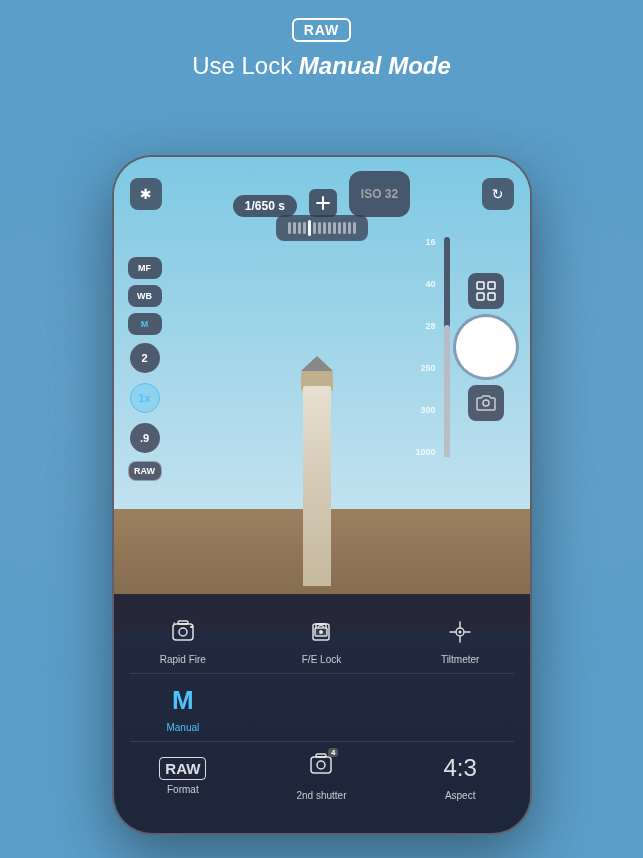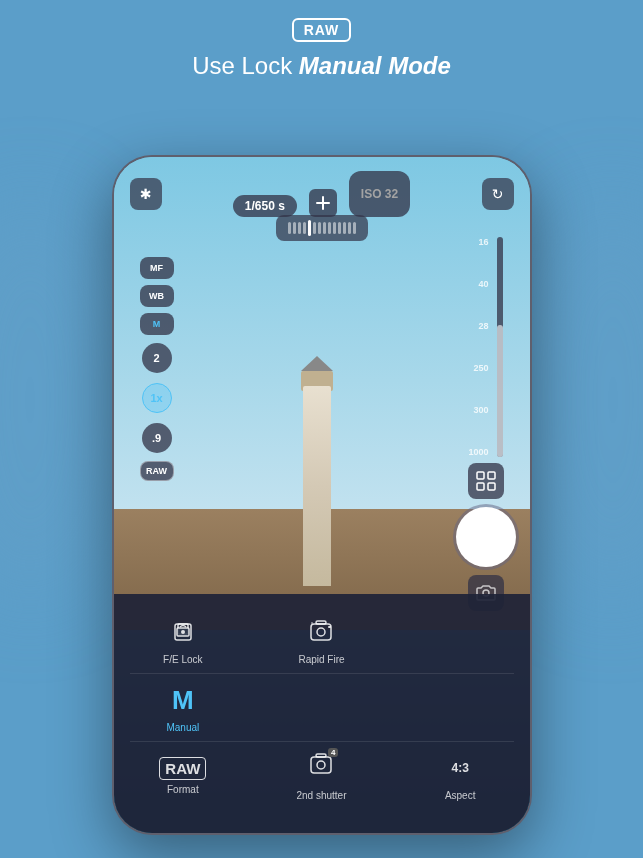--- a/index.html
+++ b/index.html
@@ -245,21 +245,21 @@
     }
     .level-bar-item.center {
       background: #fff;
       height: 16px;
     }
 
     
     .left-controls {
       position: absolute;
       top: 100px;
-      left: 26px;
+      left: 14px;
       display: flex;
       flex-direction: column;
       gap: 6px;
       z-index: 20;
     }
 
     .left-btn {
       width: 34px;
       background: rgba(50,50,70,0.75);
       border-radius: 8px;
@@ -302,21 +302,21 @@
       text-align: center;
       border: 1px solid rgba(255,255,255,0.4);
     }
 
     
     .right-controls {
       position: absolute;
       top: 80px;
       right: 14px;
       display: flex;
-      flex-direction: column;
+      flex-direction: row;
       align-items: center;
       gap: 6px;
       z-index: 20;
     }
 
     
     .iso-slider-container {
       display: flex;
       gap: 8px;
       align-items: flex-end;
@@ -557,47 +557,60 @@
           <path d="M7 2L5 4H2a1 1 0 00-1 1v10a1 1 0 001 1h16a1 1 0 001-1V5a1 1 0 00-1-1h-3l-2-2H7z" stroke="rgba(255,255,255,0.7)" stroke-width="1.5"></path>
           <circle cx="10" cy="9" r="3" stroke="rgba(255,255,255,0.7)" stroke-width="1.5"></circle>
         </svg>
       </div>
     </div>
   </div>
 
   <div class="bottom-panel">
 
     <div class="bottom-grid">
+
+      <div class="bottom-item">
+        <div class="bottom-item-icon">
+          <svg width="26" height="26" viewBox="0 0 26 26" fill="none">
+            <rect x="3" y="5" width="20" height="16" rx="3" stroke="rgba(255,255,255,0.85)" stroke-width="1.5"></rect>
+            <circle cx="13" cy="13" r="4" stroke="rgba(255,255,255,0.85)" stroke-width="1.5"></circle>
+            <rect x="8" y="2" width="10" height="3" rx="1.5" stroke="rgba(255,255,255,0.85)" stroke-width="1.5"></rect>
+            <rect x="20" y="7" width="3" height="2" rx="1" fill="rgba(255,255,255,0.85)"></rect>
+            <rect x="3" y="3" width="2" height="2" rx="1" fill="rgba(255,255,255,0.5)"></rect>
+          </svg>
+        </div>
+        <span class="bottom-item-label">Rapid Fire</span>
+      </div>
 
       <div class="bottom-item">
         <div class="bottom-item-icon">
           <svg width="26" height="26" viewBox="0 0 26 26" fill="none">
             <rect x="5" y="5" width="16" height="16" rx="2" stroke="rgba(255,255,255,0.85)" stroke-width="1.5"></rect>
             <rect x="8" y="5" width="10" height="10" rx="1" stroke="rgba(255,255,255,0.85)" stroke-width="1.5"></rect>
             <rect x="7" y="9" width="12" height="8" rx="1" fill="rgba(50,60,80,0.9)" stroke="rgba(255,255,255,0.85)" stroke-width="1.5"></rect>
             <circle cx="13" cy="13" r="2" fill="rgba(255,255,255,0.85)"></circle>
             <path d="M10 8 Q13 5 16 8" stroke="rgba(255,255,255,0.85)" stroke-width="1.5" fill="none"></path>
           </svg>
         </div>
         <span class="bottom-item-label">F/E Lock</span>
       </div>
 
       <div class="bottom-item">
         <div class="bottom-item-icon">
           <svg width="26" height="26" viewBox="0 0 26 26" fill="none">
-            <rect x="3" y="5" width="20" height="16" rx="3" stroke="rgba(255,255,255,0.85)" stroke-width="1.5"></rect>
+            <line x1="13" y1="3" x2="13" y2="8" stroke="rgba(255,255,255,0.85)" stroke-width="1.5" stroke-linecap="round"></line>
+            <line x1="13" y1="18" x2="13" y2="23" stroke="rgba(255,255,255,0.85)" stroke-width="1.5" stroke-linecap="round"></line>
+            <line x1="3" y1="13" x2="8" y2="13" stroke="rgba(255,255,255,0.85)" stroke-width="1.5" stroke-linecap="round"></line>
+            <line x1="18" y1="13" x2="23" y2="13" stroke="rgba(255,255,255,0.85)" stroke-width="1.5" stroke-linecap="round"></line>
             <circle cx="13" cy="13" r="4" stroke="rgba(255,255,255,0.85)" stroke-width="1.5"></circle>
-            <rect x="8" y="2" width="10" height="3" rx="1.5" stroke="rgba(255,255,255,0.85)" stroke-width="1.5"></rect>
-            <rect x="20" y="7" width="3" height="2" rx="1" fill="rgba(255,255,255,0.85)"></rect>
-            <rect x="3" y="3" width="2" height="2" rx="1" fill="rgba(255,255,255,0.5)"></rect>
+            <circle cx="13" cy="13" r="1.5" fill="rgba(255,255,255,0.85)"></circle>
           </svg>
         </div>
-        <span class="bottom-item-label">Rapid Fire</span>
-      </div>
-
+        <span class="bottom-item-label">Tiltmeter</span>
+      </div>
     </div>
 
     <div class="row-divider"></div>
 
     <div class="bottom-grid">
 
       <div class="bottom-item">
         <div class="bottom-item-icon active" style="font-size:26px; font-weight:700; color:#4fc3f7;">M</div>
         <span class="bottom-item-label active">Manual</span>
       </div>
@@ -622,20 +635,20 @@
               <circle cx="13" cy="13" r="4" stroke="rgba(255,255,255,0.85)" stroke-width="1.5"></circle>
               <rect x="8" y="2" width="10" height="3" rx="1.5" stroke="rgba(255,255,255,0.85)" stroke-width="1.5"></rect>
             </svg>
             <span style="position:absolute; top:-4px; right:-4px; background:#555; color:white; border-radius:3px; font-size:8px; padding:0 3px; font-weight:700;">4</span>
           </div>
         </div>
         <span class="bottom-item-label">2nd shutter</span>
       </div>
 
       <div class="bottom-item">
-        <div class="bottom-item-icon" style="font-size:12px; font-weight:700; color:rgba(255,255,255,0.85);">4:3</div>
+        <div class="bottom-item-icon" style="font-size:24px; font-weight:400; color:rgba(255,255,255,0.85);">4:3</div>
         <span class="bottom-item-label">Aspect</span>
       </div>
     </div>
 
   </div>
 
 </div>
 
 </body></html>

